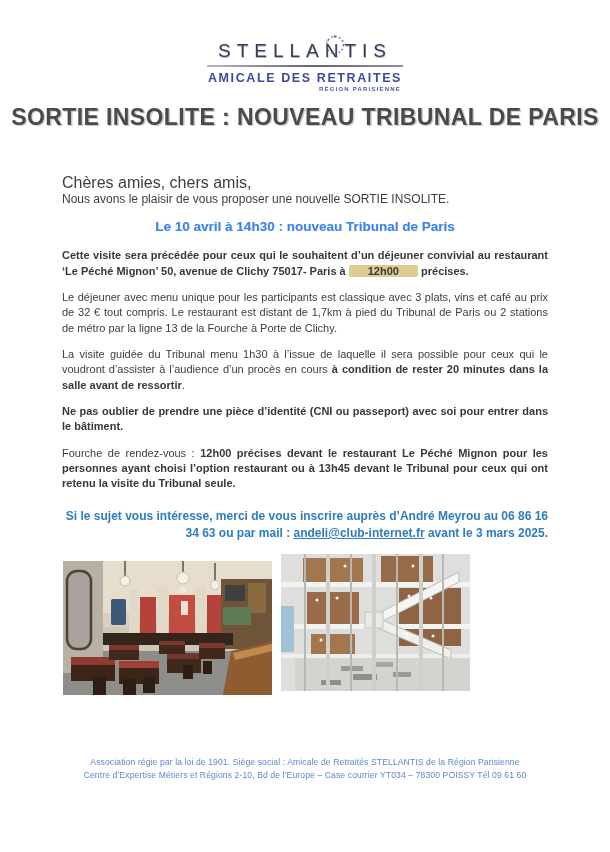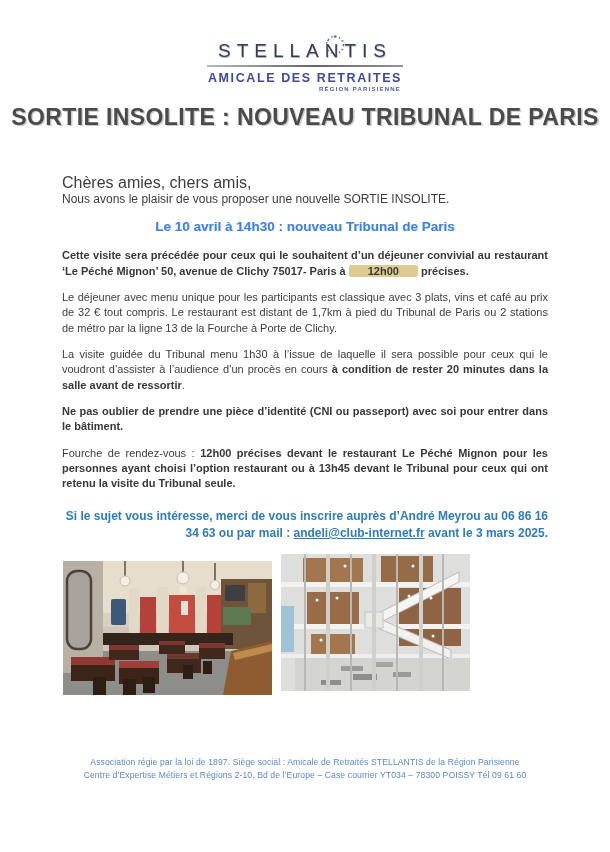--- a/index.html
+++ b/index.html
@@ -274,17 +274,17 @@
         <circle cx="40" cy="86" r="1.5"></circle>
           <circle cx="126" cy="80" r="1.5"></circle>
         <circle cx="152" cy="82" r="1.5"></circle>
           <circle cx="64" cy="12" r="1.5"></circle>
         <circle cx="132" cy="12" r="1.5"></circle>
       </g>
     </svg>
   </div>
 
   <div class="footer">
-    <div>Association régie par la loi de 1897. Siège social : Amicale de Retraités STELLANTIS de la Région Parisienne</div>
+    <div>Association régie par la loi de 1901. Siège social : Amicale de Retraités STELLANTIS de la Région Parisienne</div>
     <div>Centre d’Expertise Métiers et Régions 2-10, Bd de l’Europe – Case courrier YT034 – 78300 POISSY Tél 09 61 60</div>
   </div>
 
 </div>
 
 </body></html>

